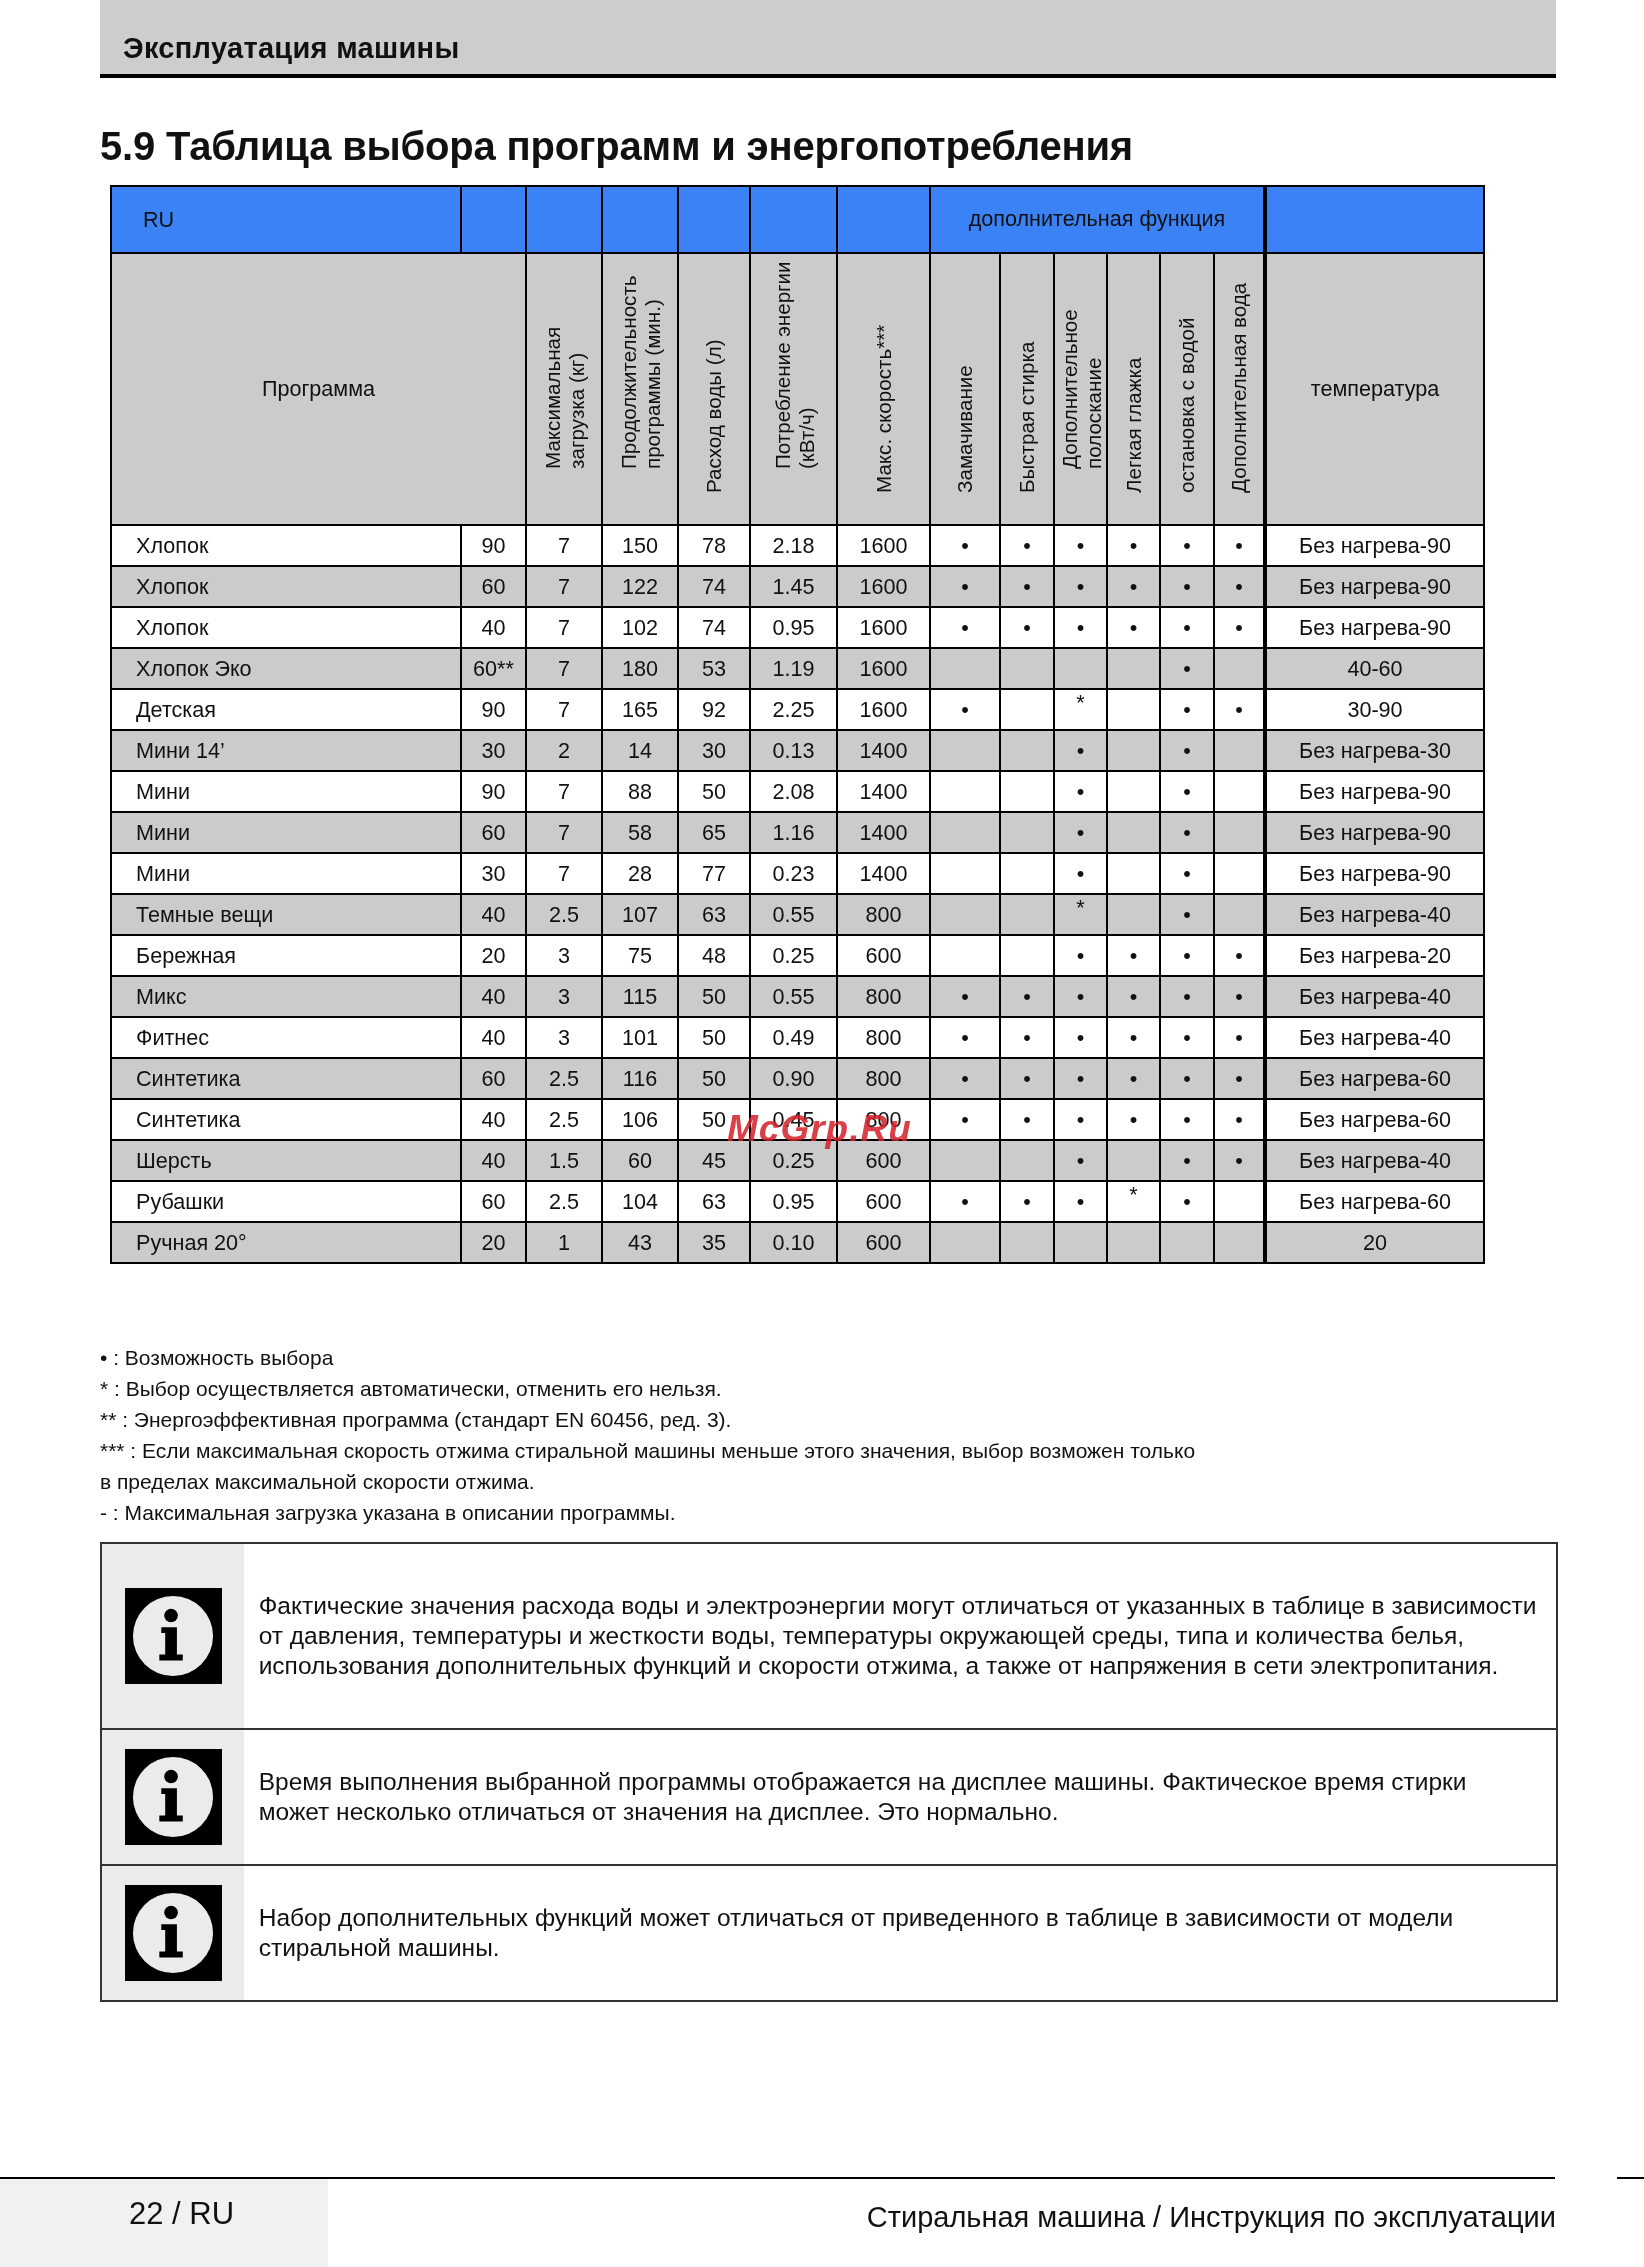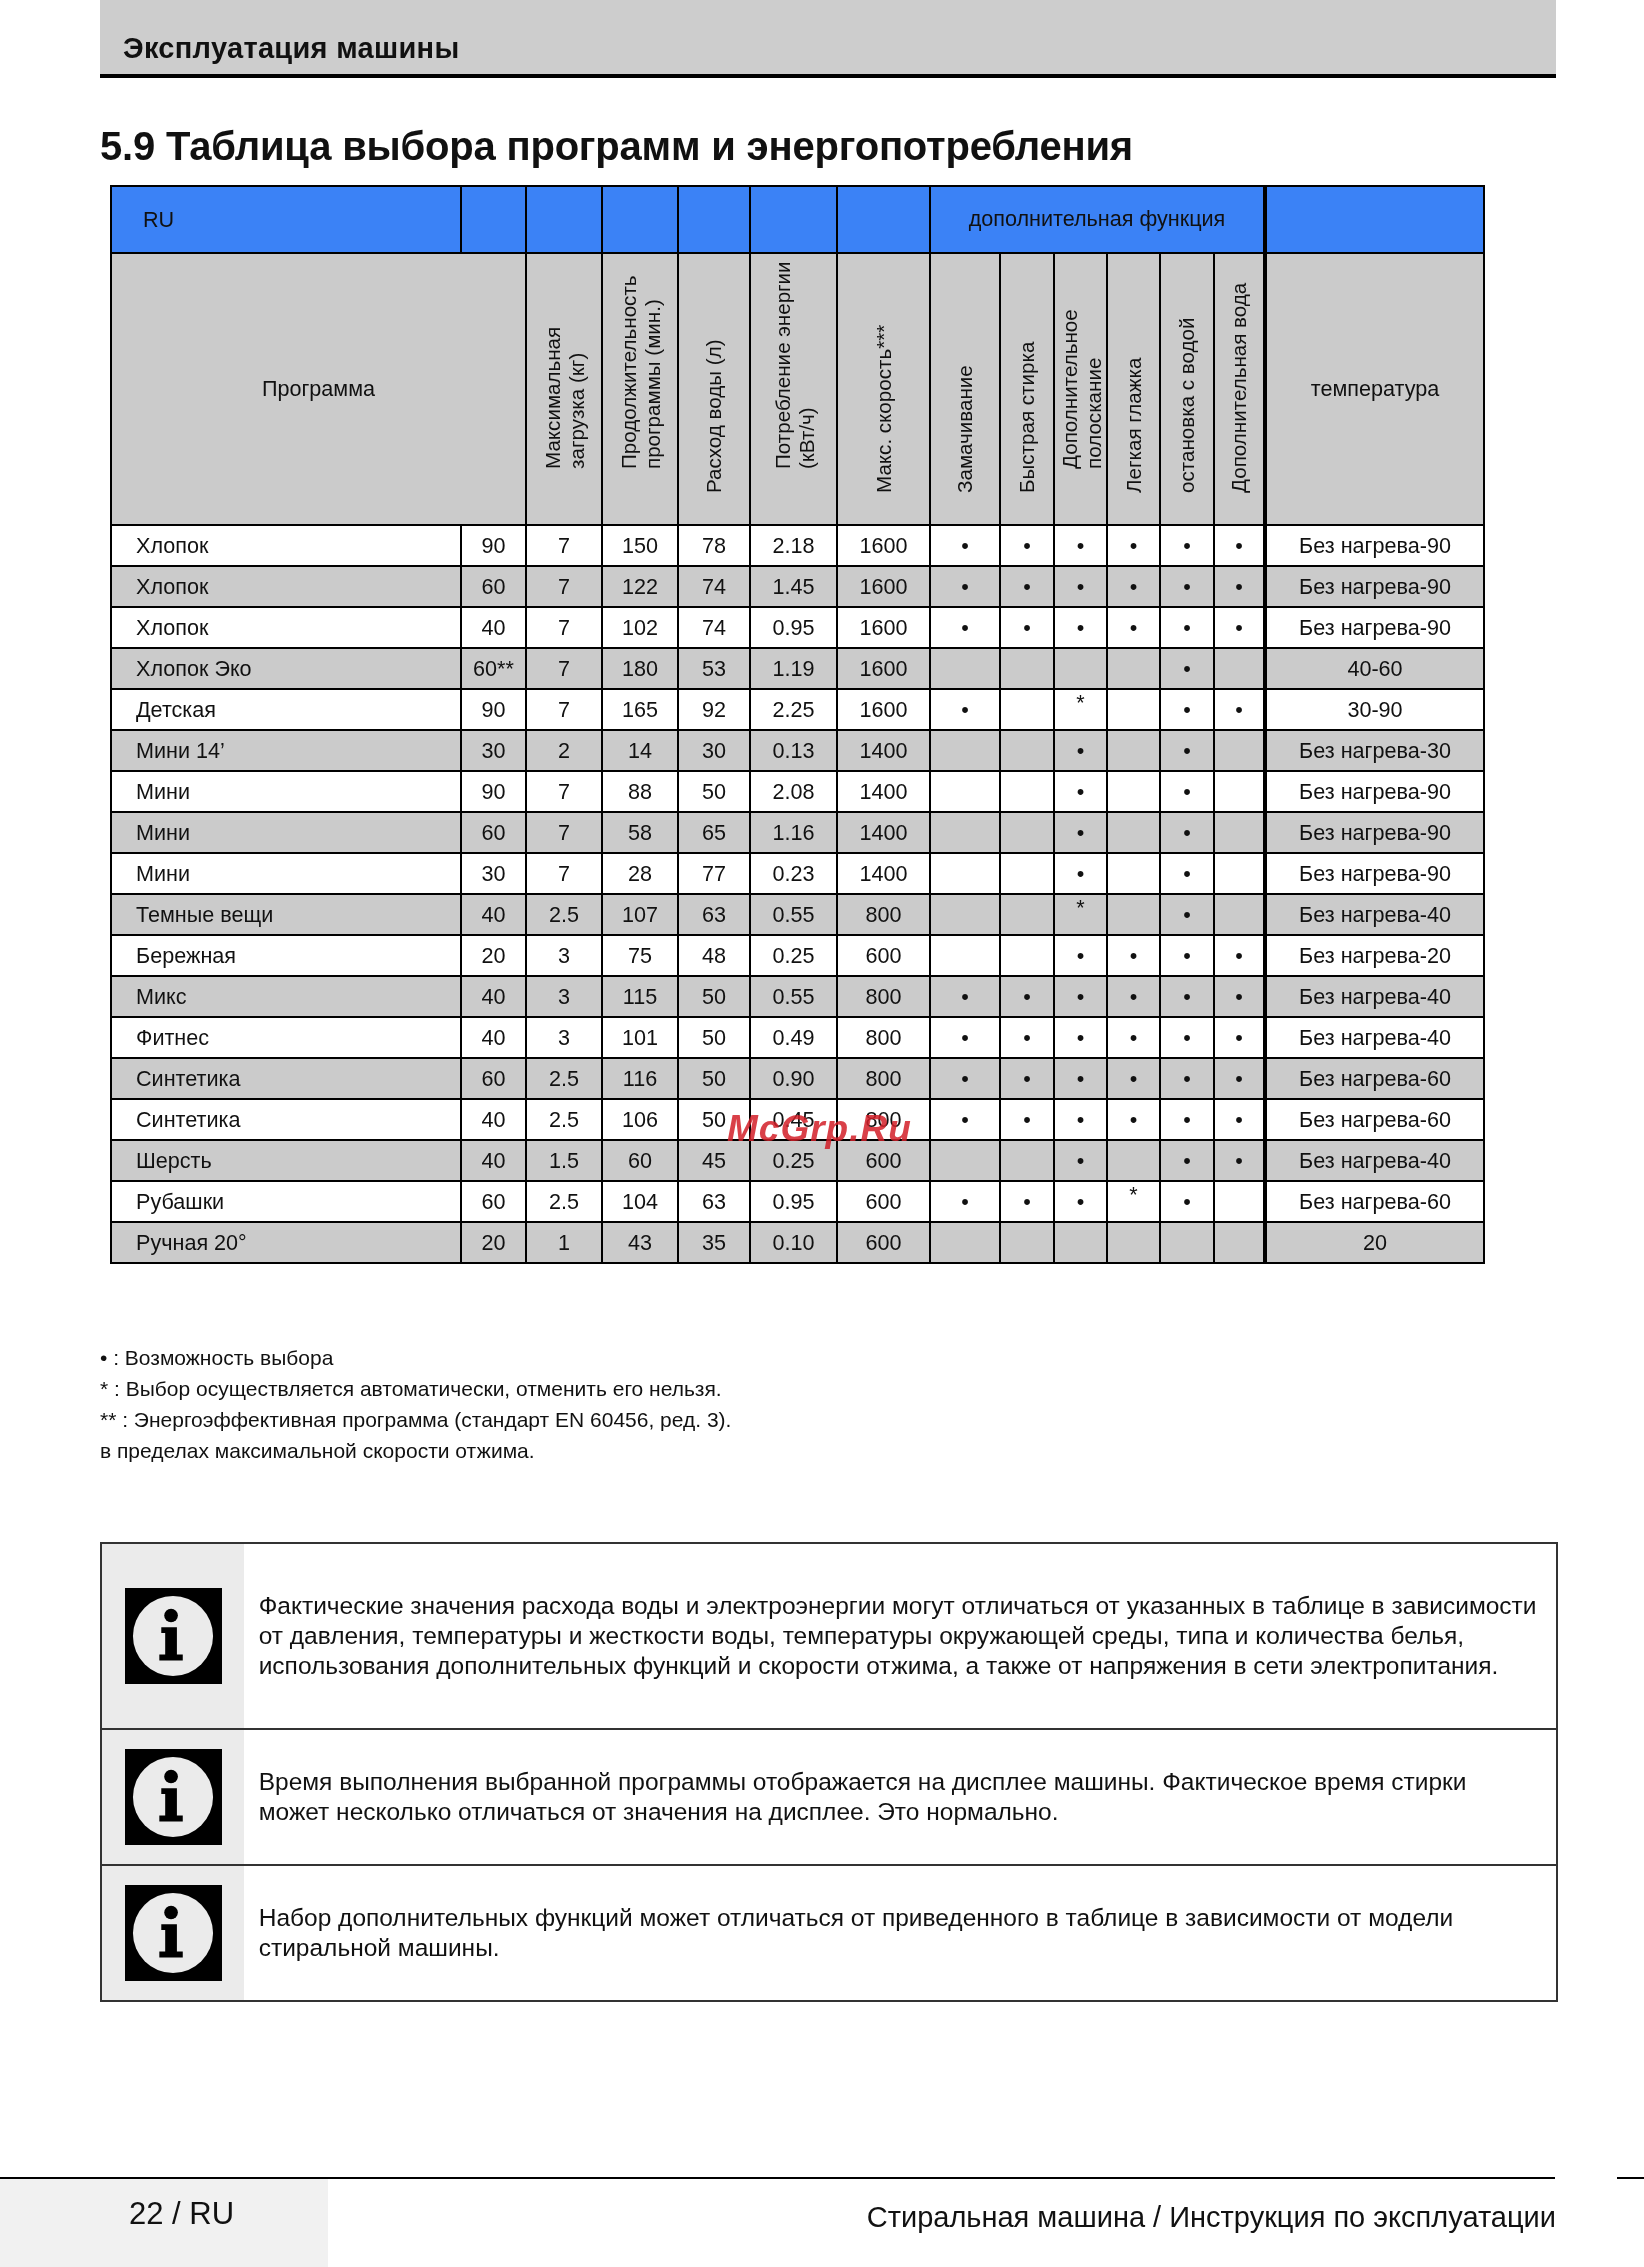--- a/index.html
+++ b/index.html
@@ -456,21 +456,23 @@
       </tbody>
   </table>
 </div>
 
 <div class="abs" id="watermark">McGrp.Ru</div>
 
 <div class="abs" id="notes">
   <div>• : Возможность выбора</div>
   <div>* : Выбор осуществляется автоматически, отменить его нельзя.</div>
   <div>** : Энергоэффективная программа (стандарт EN 60456, ред. 3).</div>
+  <div>*** : Если максимальная скорость отжима стиральной машины меньше этого значения, выбор возможен только</div>
   <div>в пределах максимальной скорости отжима.</div>
+  <div>- : Максимальная загрузка указана в описании программы.</div>
 </div>
 
 <div class="abs" id="info">
   <div class="info-row r1">
     <div class="info-icon-col">
       <div class="info-icon">
         <svg width="84" height="84" viewBox="0 0 86 86">
             <circle cx="43" cy="43" r="41" fill="#ebebeb"></circle>
             <circle cx="41" cy="22" r="7" fill="#000"></circle>
             <path d="M31 34 H47 V62 H53 V68 H29 V62 H35 V40 H31 Z" fill="#000"></path>

